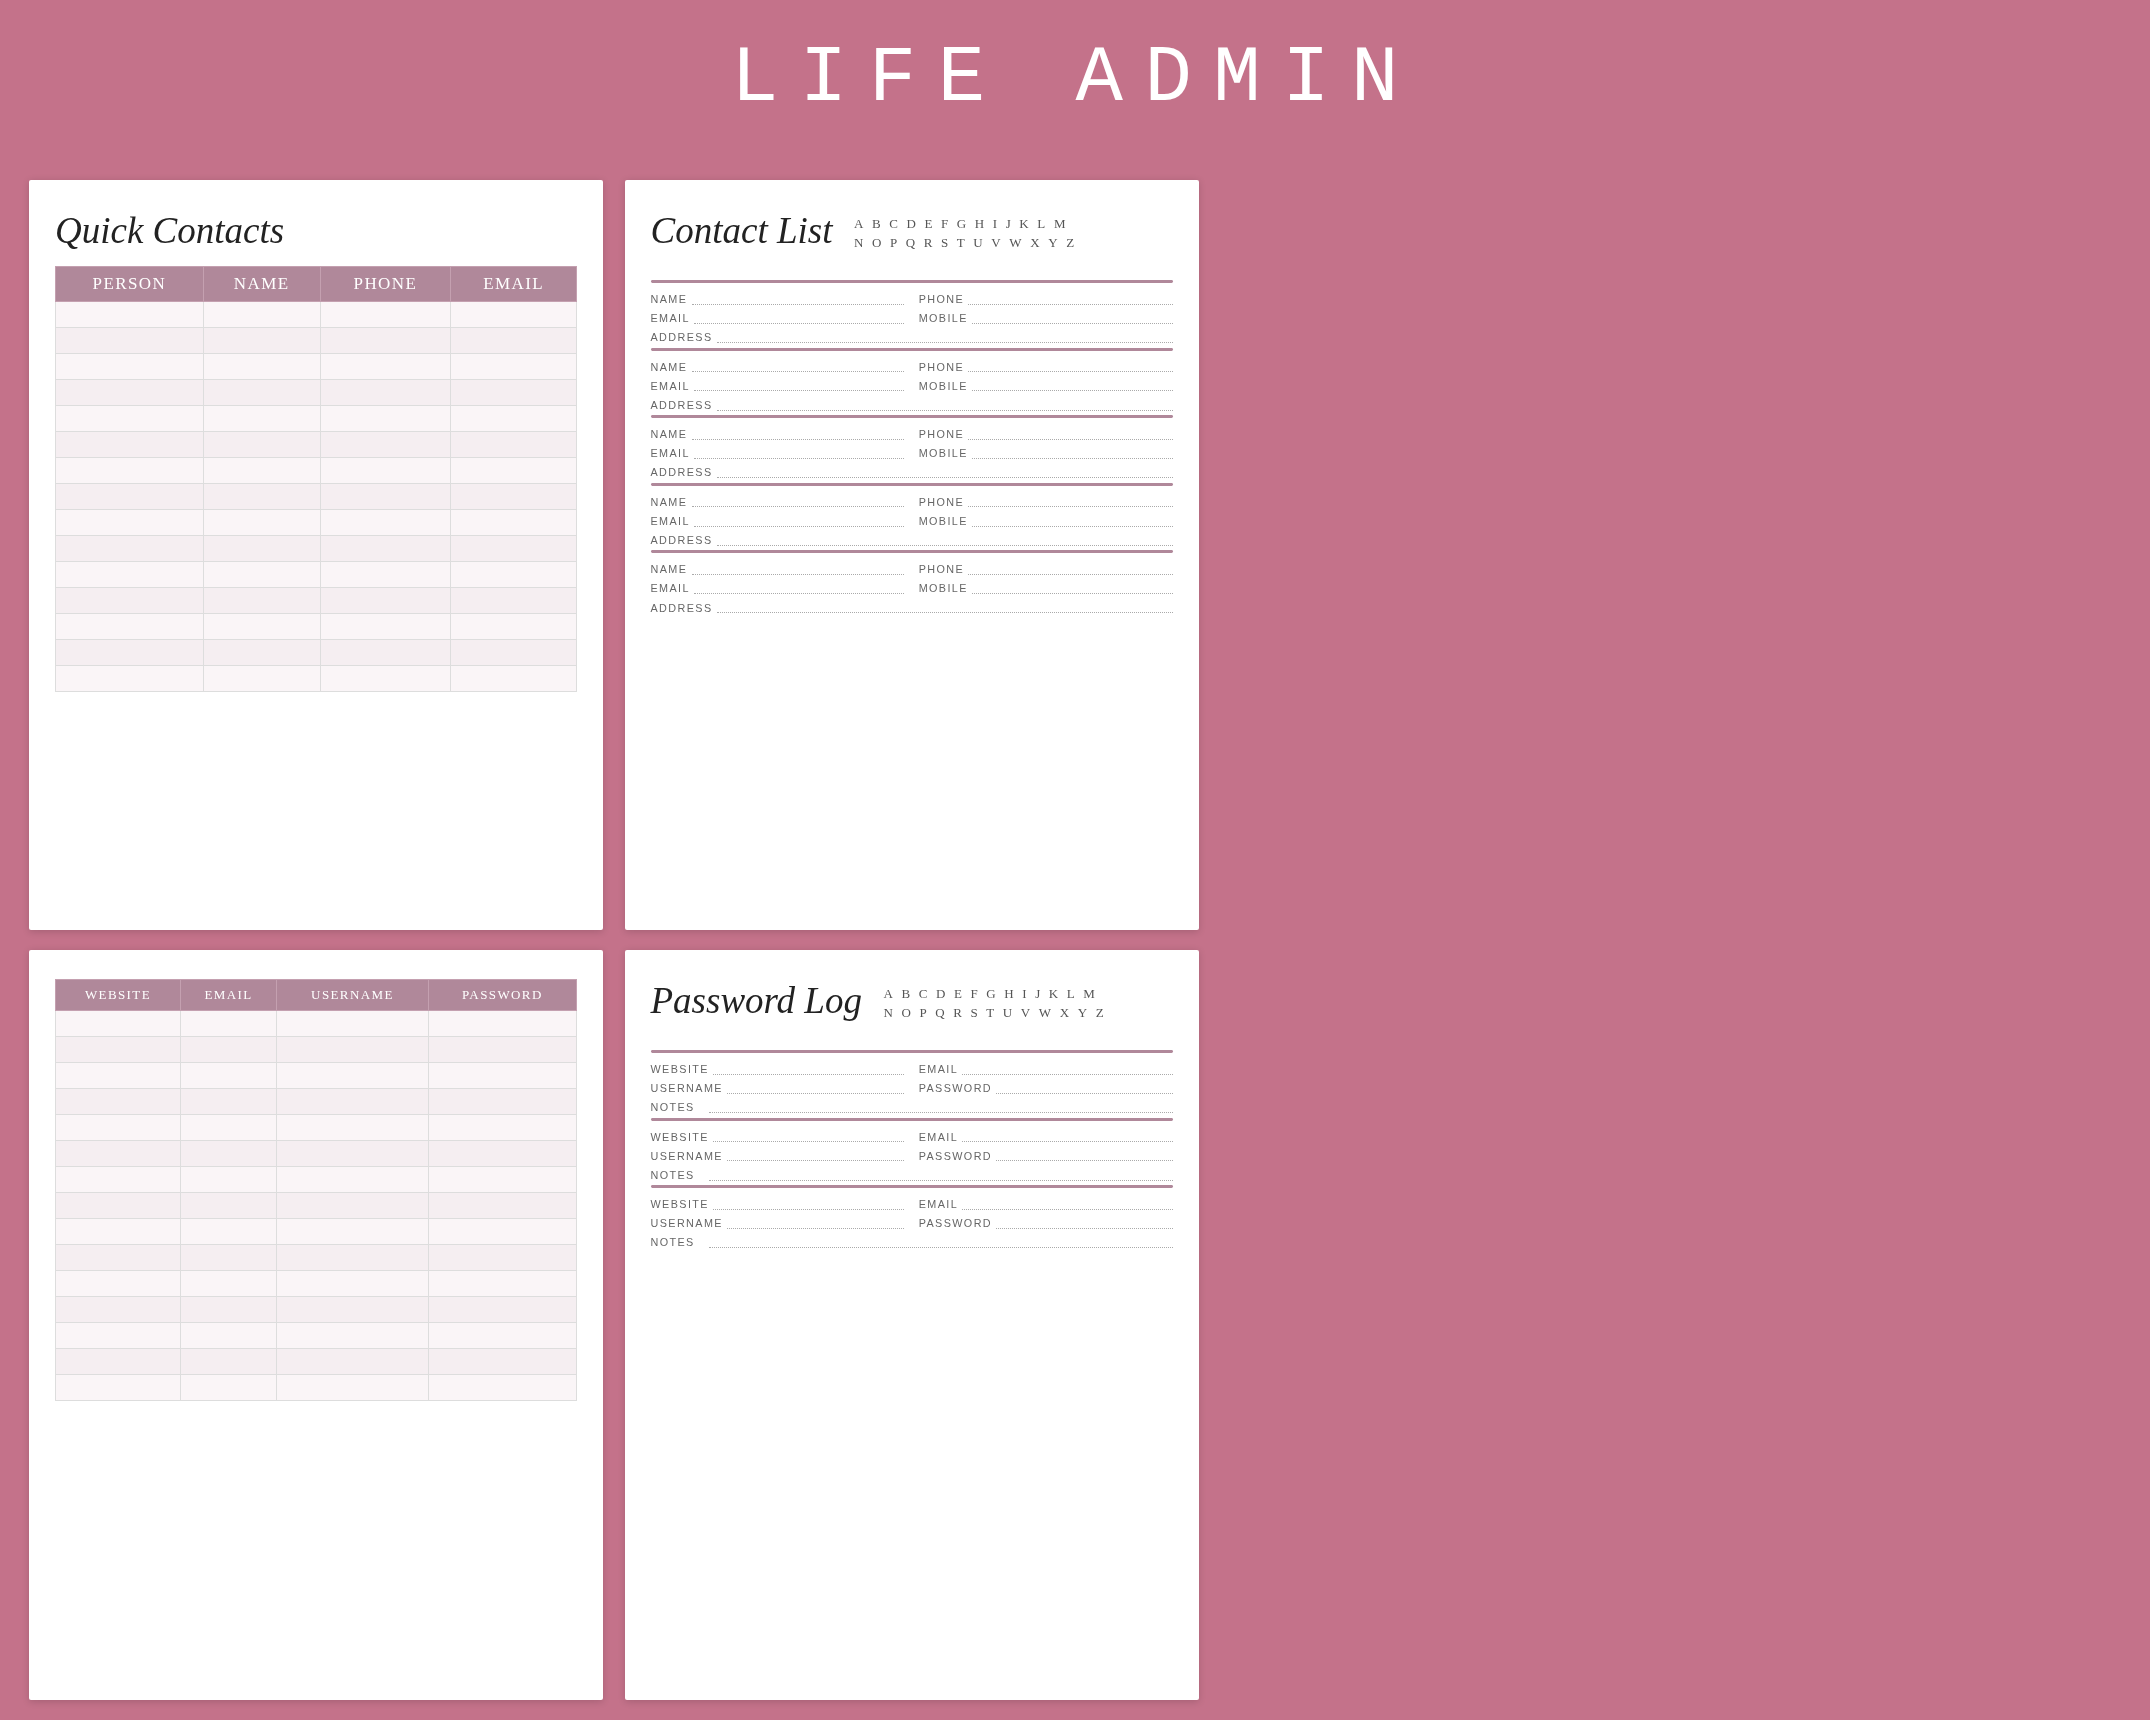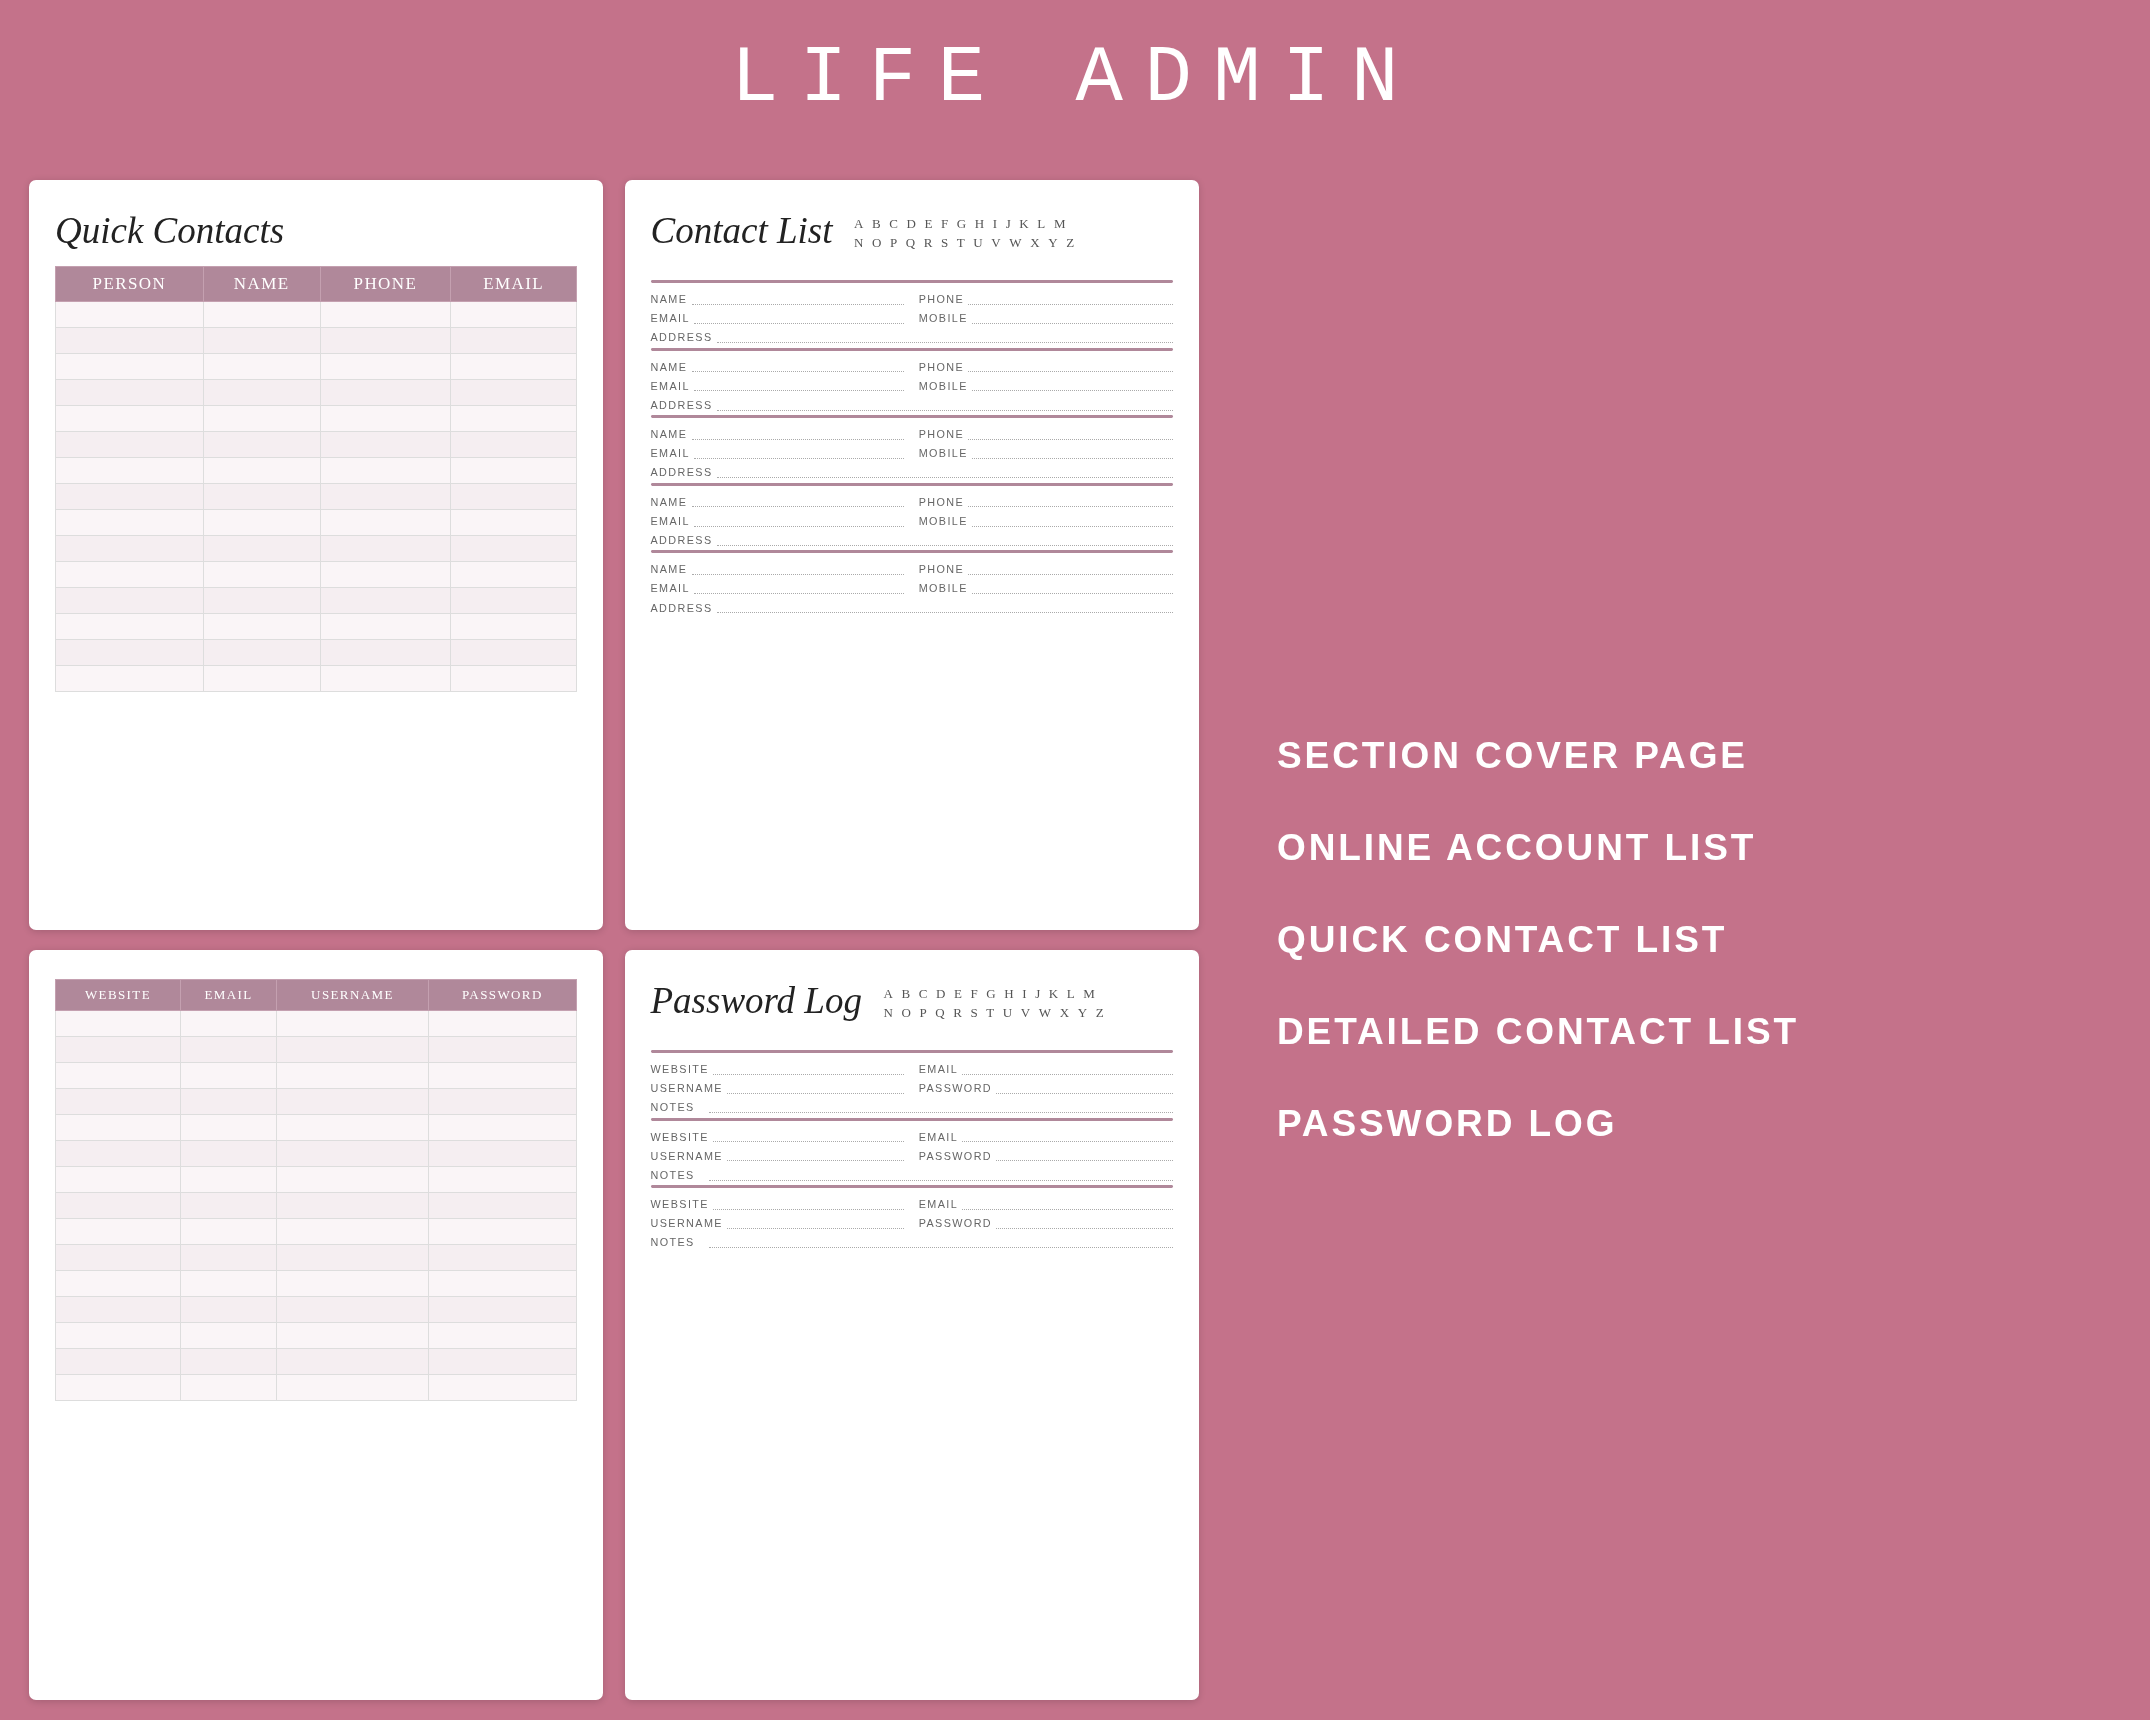--- a/index.html
+++ b/index.html
@@ -73,21 +73,21 @@
       font-weight: 700;
       letter-spacing: 2.9px;
       font-family: Arial, sans-serif;
       text-transform: uppercase;
       cursor: pointer;
     }
 
     
     .page-card {
       background: white;
-      border-radius: 7px;
+      border-radius: 2px;
       padding: 29px 26px;
       flex: 1;
       overflow: hidden;
       position: relative;
       box-shadow: 0 1.4px 7.2px rgba(0,0,0,0.15);
     }
 
     .page-card-top {
       height: 753px;
     }
@@ -784,22 +784,15 @@
             <div class="password-notes-row">
       <span class="password-field-label">NOTES</span>
       <div class="password-field-line" style="flex:1; border-bottom:0.7px dotted #aaa; height:11.5px;"></div>
     </div>
           </div>
         </div>
     </div>
 
   </div>
 
-  <div class="right-col">
-    <div class="sidebar-item">SECTION COVER PAGE</div>
-    <div class="sidebar-item">ONLINE ACCOUNT LIST</div>
-    <div class="sidebar-item">QUICK CONTACT LIST</div>
-    <div class="sidebar-item">DETAILED CONTACT LIST</div>
-    <div class="sidebar-item">PASSWORD LOG</div>
-  </div>
 
 </div>
 
 
 </body></html>

